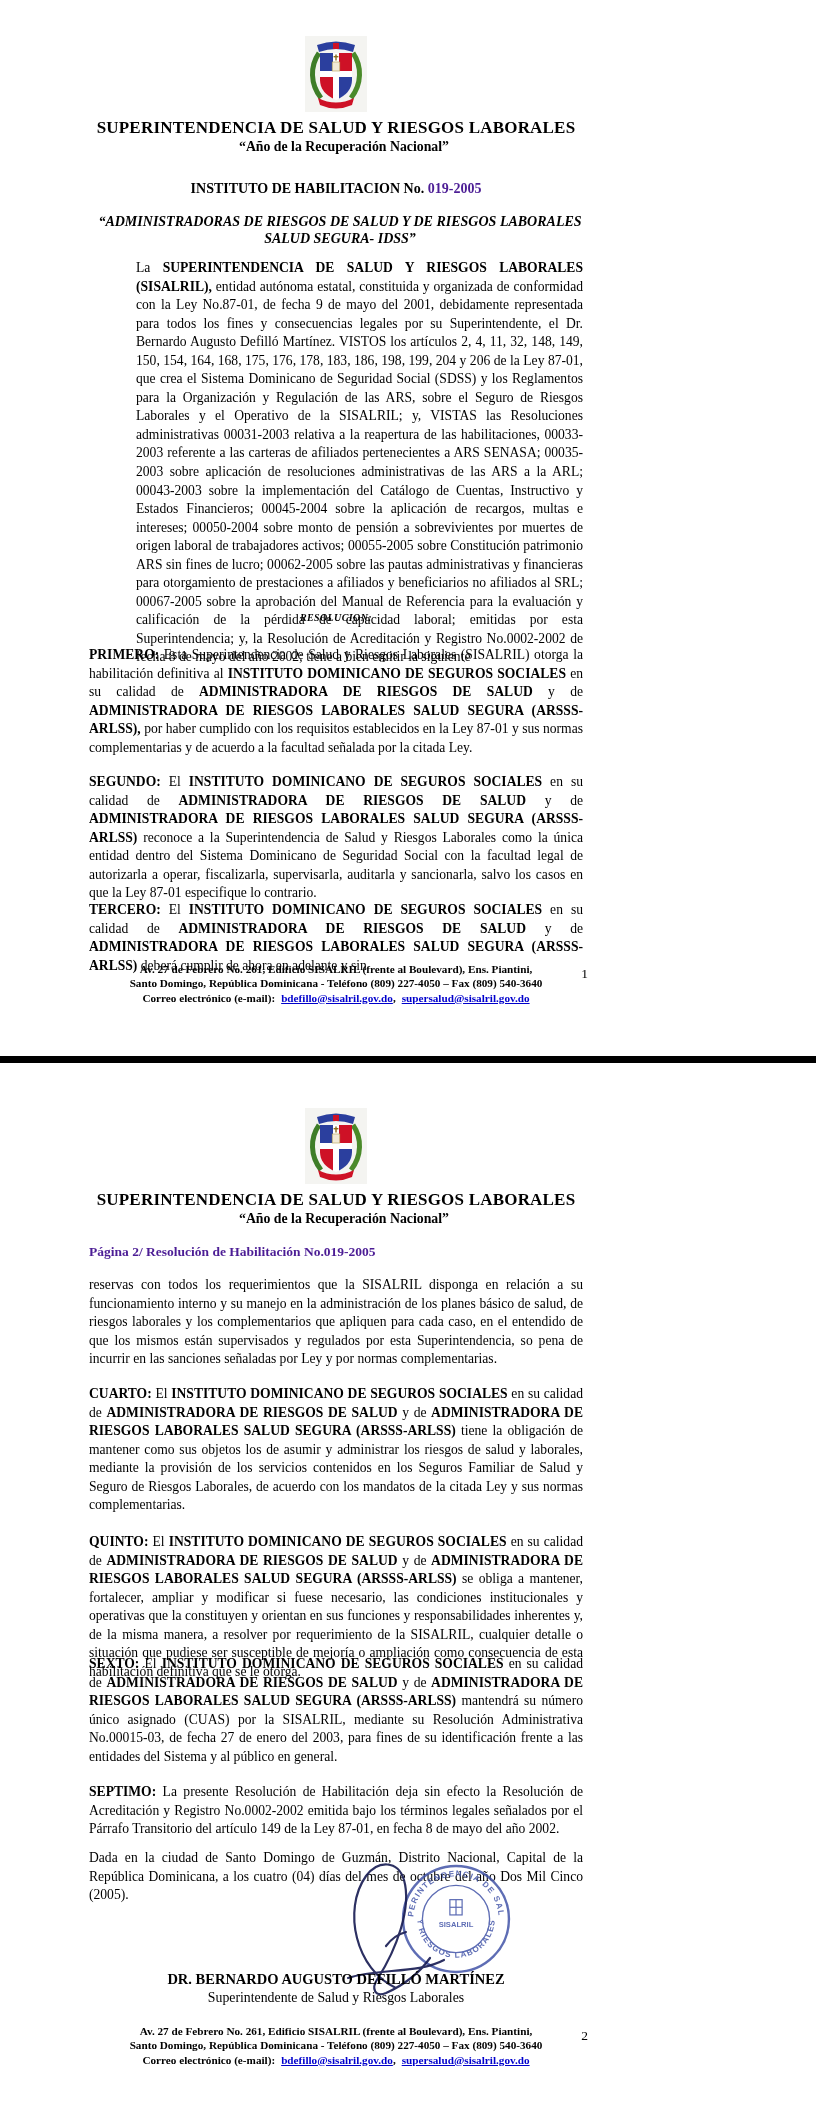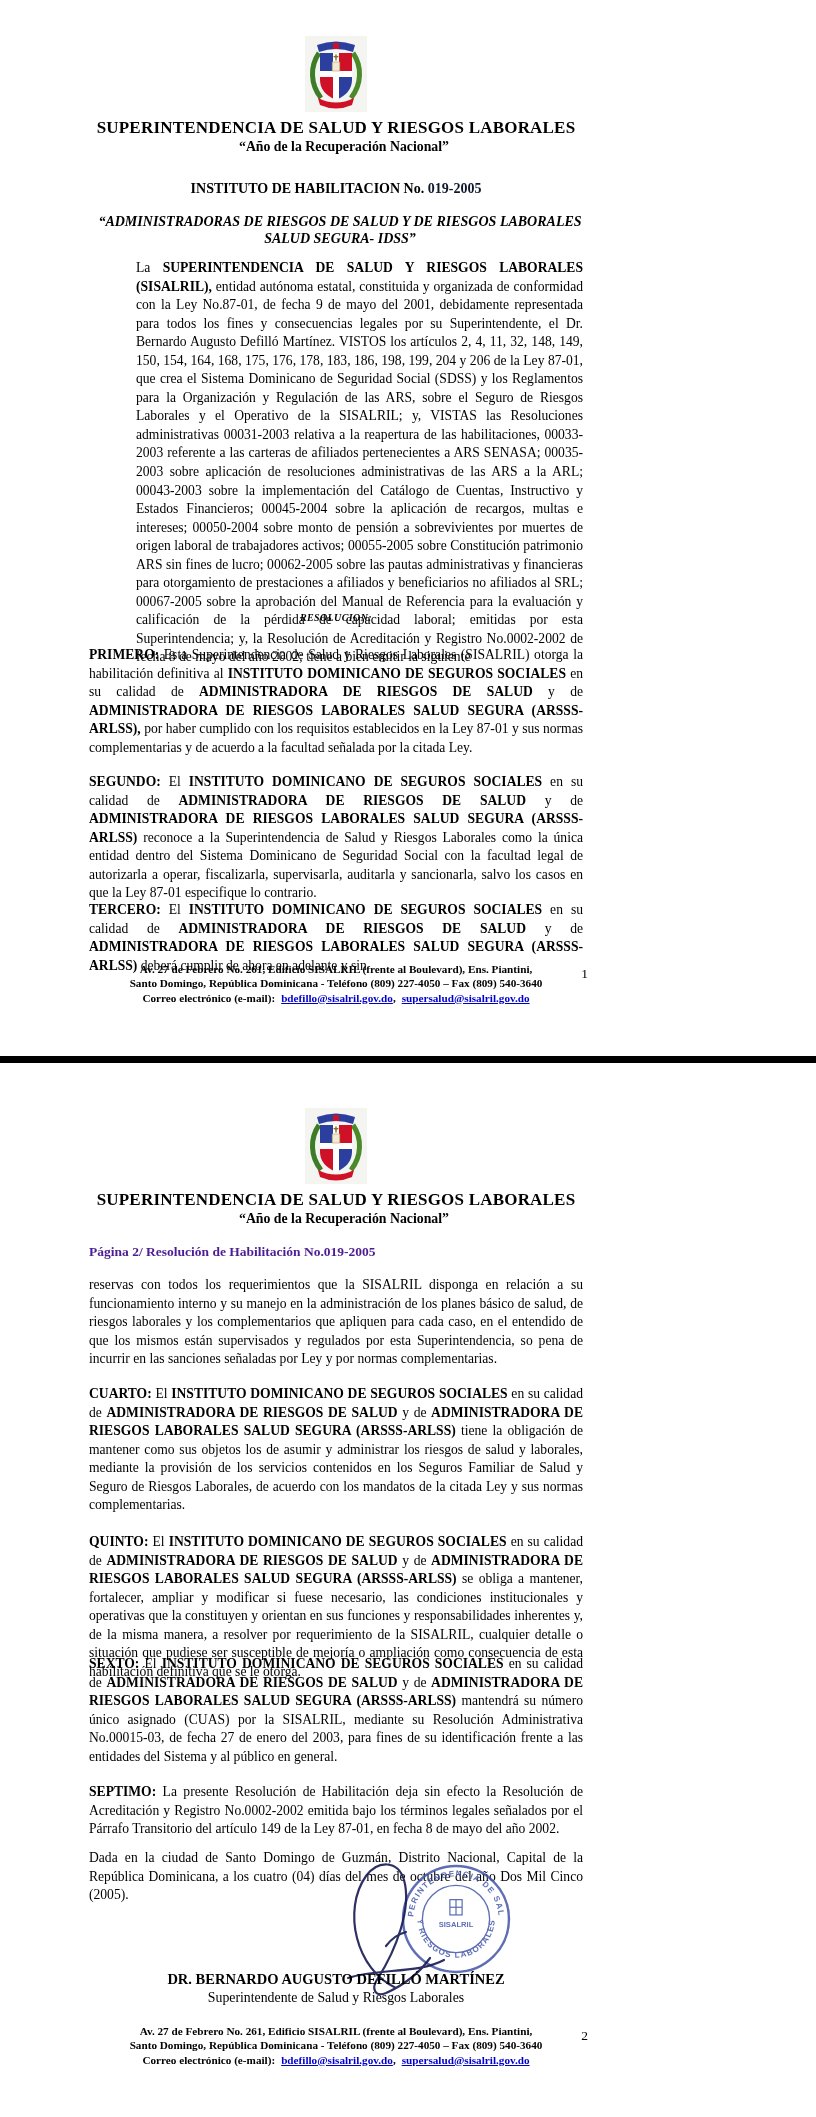--- a/index.html
+++ b/index.html
@@ -5,21 +5,21 @@
   html,body{margin:0;padding:0;background:#ffffff;}
   body{width:816px;font-family:"Liberation Serif",serif;color:#000;}
   .page{position:relative;width:672px;background:#fff;overflow:hidden;}
   #page-1{height:1056px;}
   #page-2{height:1054px;}
   .divider{height:7px;background:#000;width:816px;}
   .crest{position:absolute;left:50%;transform:translateX(-50%);}
   .org-name{position:absolute;left:0;right:0;text-align:center;font-weight:bold;font-size:17px;letter-spacing:.2px;}
   .motto{position:absolute;left:0;right:0;text-align:center;font-weight:bold;font-size:13.8px;padding-left:16px;}
   .res-line{position:absolute;left:0;right:0;text-align:center;font-weight:bold;font-size:14px;}
-  .res-num{color:#0f172a;}
+  .res-num{color:#4c1d95;}
   .subject{position:absolute;left:8px;right:0;text-align:center;font-weight:bold;font-style:italic;font-size:14px;line-height:16.5px;}
   .para{position:absolute;left:89px;right:89px;font-size:13.6px;line-height:18.55px;text-align:justify;}
   .res-heading{position:absolute;left:0;right:0;text-align:center;font-weight:bold;font-style:italic;font-size:10px;letter-spacing:.4px;}
   .page-line{position:absolute;left:89px;right:89px;color:#4c1d95;font-weight:bold;font-size:13.5px;}
   .footer{position:absolute;left:0;right:0;text-align:center;font-weight:bold;font-size:11.2px;line-height:14.4px;}
   .footer .email{color:#0000cc;text-decoration:underline;cursor:pointer;margin-left:6px;}
   .footer .email + span{margin-left:0;}
   .pageno{position:absolute;right:84px;font-size:13.5px;}
   .sig-svg{position:absolute;}
   .signer-name{position:absolute;left:0;right:0;text-align:center;font-weight:bold;font-size:14.5px;}

